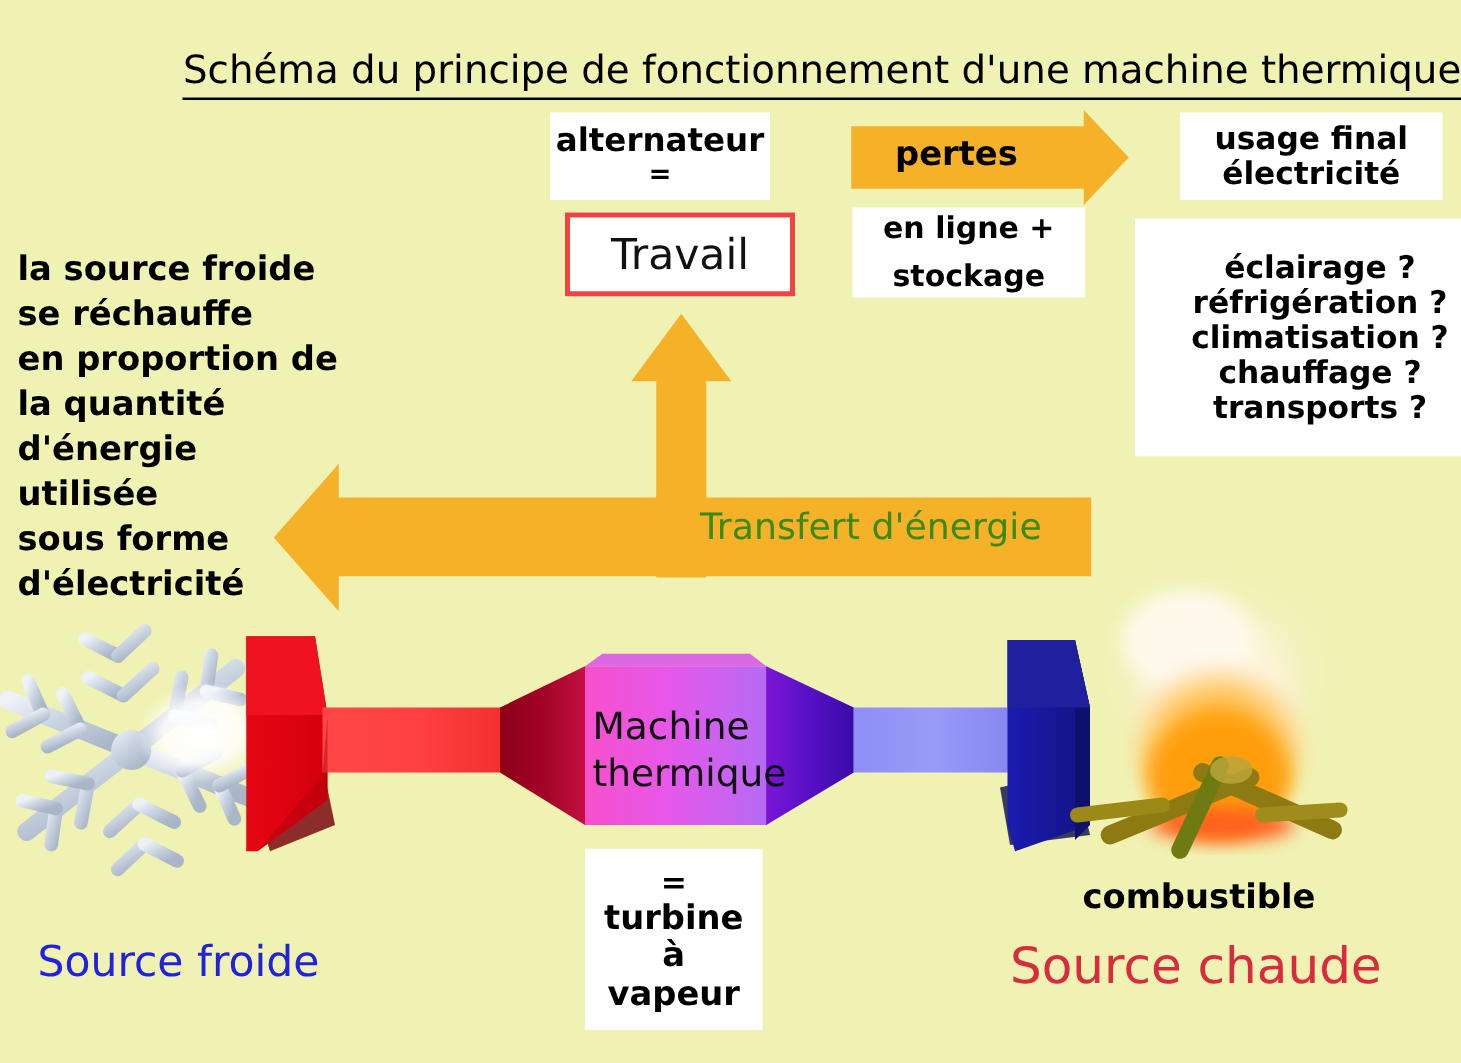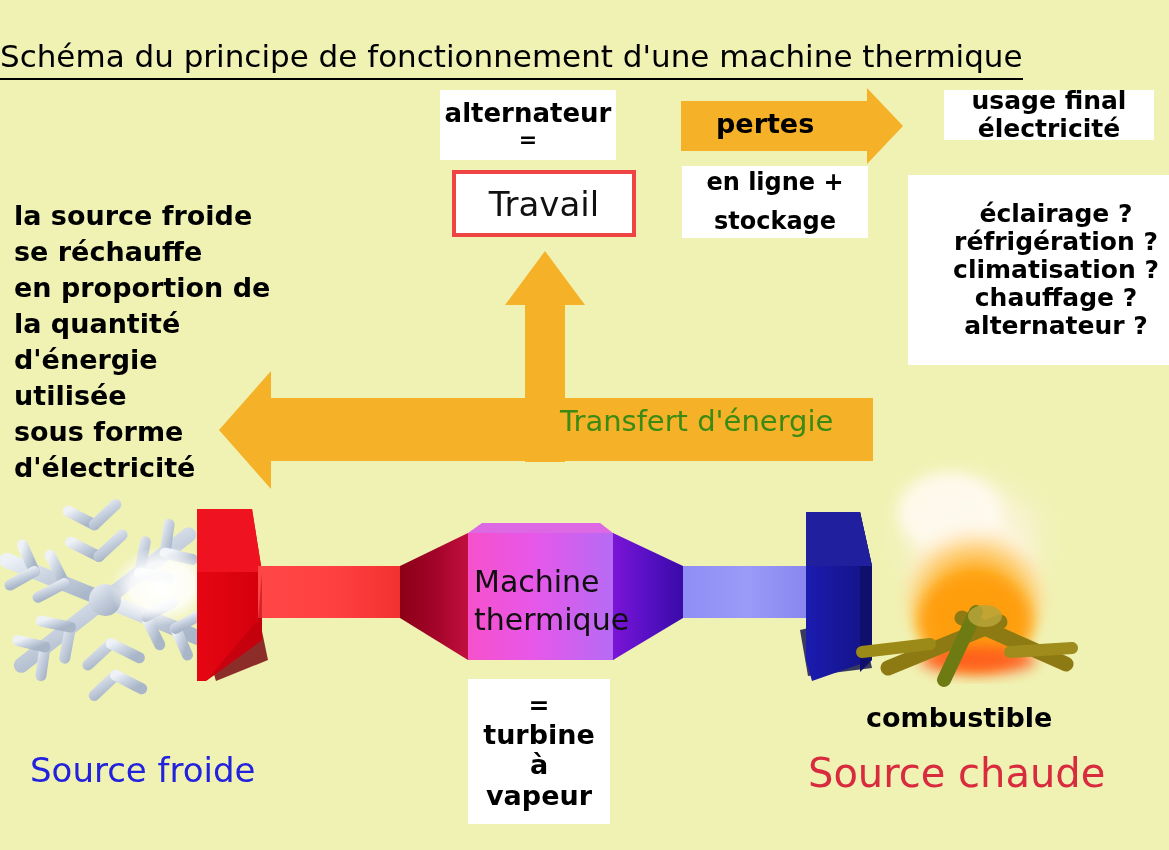--- a/index.html
+++ b/index.html
@@ -10,21 +10,21 @@
     font-family:"DejaVu Sans", sans-serif;
     overflow:hidden;
     position:relative;
   }
   .stage{position:absolute;left:0;top:0;width:1169px;height:850px;}
   .abs{position:absolute;}
 
   
   #title{
     left:0;top:38px;width:1169px;
-    text-align:left;
+    text-align:right;
     font-family:"DejaVu Sans", sans-serif;
     font-size:31px;
     color:#000;
     letter-spacing:0px;
   }
   #title span{
     border-bottom:2px solid #000;
     padding-bottom:4px;
   }
 
@@ -55,21 +55,21 @@
     font-size:34px;font-weight:normal;color:#111;
   }
 
   #box-enligne{
     left:682px;top:166px;width:186px;height:72px;
     font-size:24px;
     display:flex;flex-direction:column;justify-content:center;align-items:center;gap:12px;
   }
 
   #box-usage{
-    left:944px;top:90px;width:210px;height:50px;
+    left:944px;top:90px;width:210px;height:70px;
     font-size:25px;
     display:flex;flex-direction:column;justify-content:center;align-items:center;
   }
 
   #box-usages-list{
     left:908px;top:175px;width:296px;height:190px;
     font-size:25px;
     display:flex;flex-direction:column;justify-content:center;align-items:center;
   }
   #box-usages-list div{white-space:nowrap;}
@@ -322,21 +322,21 @@
   <div class="abs wbox" id="box-usage">
     <div>usage final</div>
     <div>électricité</div>
   </div>
 
   <div class="abs wbox" id="box-usages-list">
     <div>éclairage ?</div>
     <div>réfrigération ?</div>
     <div>climatisation ?</div>
     <div>chauffage ?</div>
-    <div>alternateur ?</div>
+    <div>transports ?</div>
   </div>
 
   <div class="abs wbox" id="box-turbine">
     <div class="eq">=</div>
     <div>turbine</div>
     <div>à</div>
     <div>vapeur</div>
   </div>
 
   <div class="abs" id="left-text">

